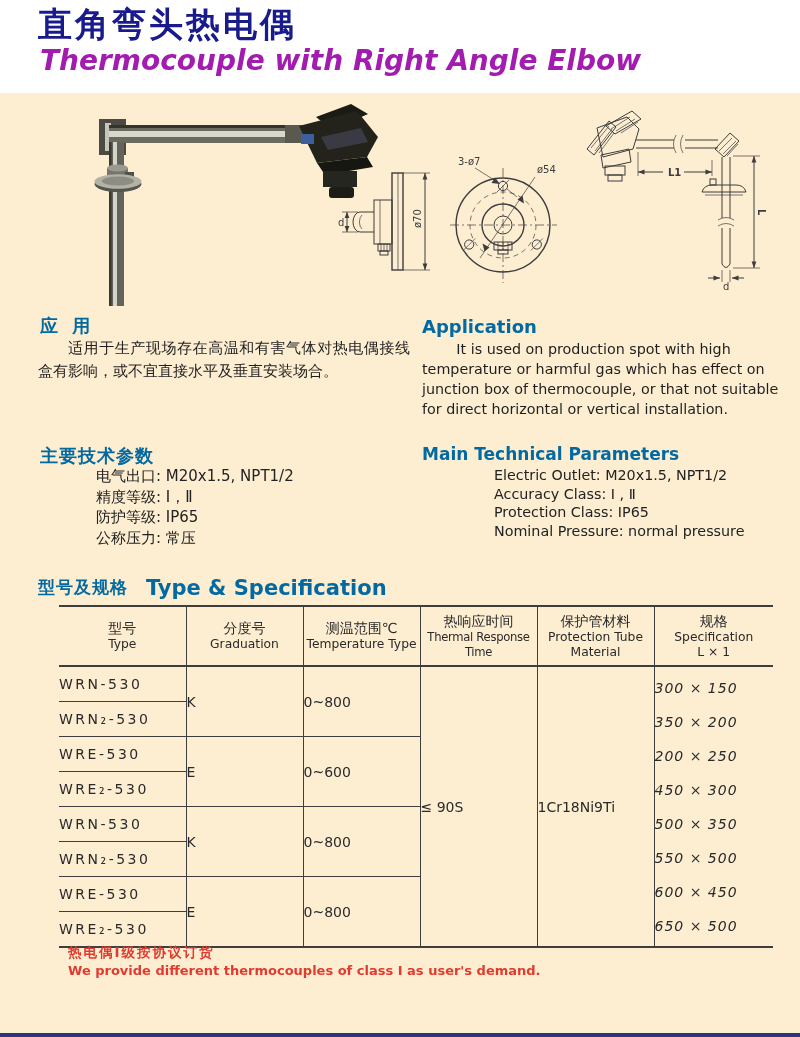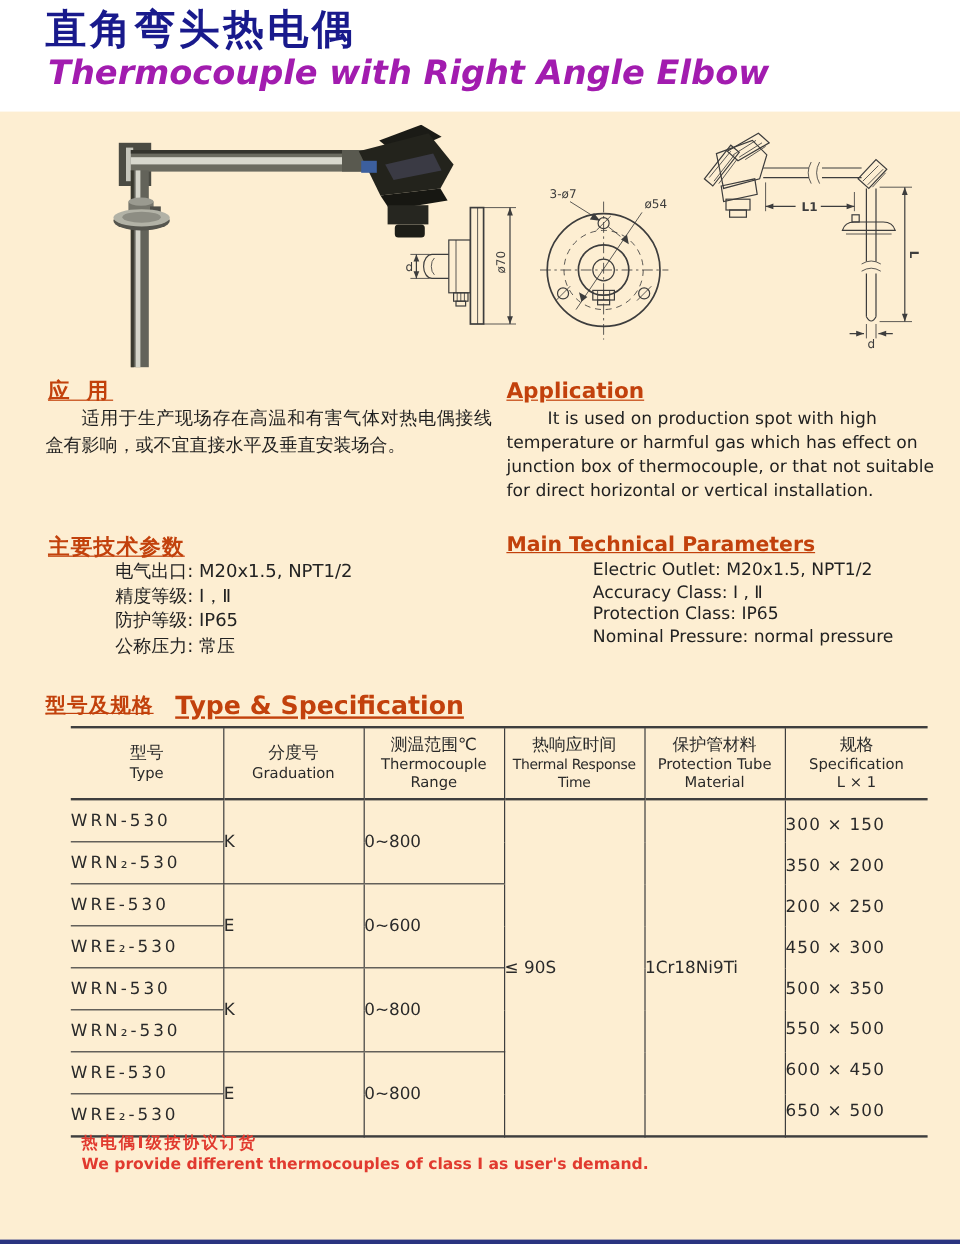--- a/index.html
+++ b/index.html
@@ -13,21 +13,21 @@
   .title-zh {
     position:absolute; left:38px; top:2px; font-size:34px; font-weight:bold;
     color:#191a8c; letter-spacing:3px; white-space:nowrap;
   }
   .title-en {
     position:absolute; left:40px; top:44px; font-size:28px; font-weight:bold; font-style:italic;
     color:#a21caf; white-space:nowrap;
   }
   .bottom-bar { position:absolute; left:0; top:1033px; width:800px; height:4px; background:#2a3480; }
 
-  .h-navy { position:absolute; color:#c2410c; font-weight:bold; white-space:nowrap;text-decoration:underline; }
+  .h-navy { position:absolute; color:#0369a1; font-weight:bold; white-space:nowrap; }
   .app-zh-h { left:40px; top:314px; font-size:18px; letter-spacing:4px; }
   .app-en-h { left:422px; top:316px; font-size:18px; }
   .par-zh-h { left:40px; top:444px; font-size:18px; letter-spacing:1px; }
   .par-en-h { left:422px; top:444px; font-size:17px; }
   .spec-zh-h { left:38px; top:576px; font-size:17px; letter-spacing:1px; }
   .spec-en-h { left:146px; top:576px; font-size:21px;text-align:center; }
 
   .body-text { position:absolute; color:#1f1f1f; }
   .app-zh-b { left:38px; top:337px; width:372px; font-size:15px; line-height:22.5px; text-indent:2em; text-align:justify; }
   .app-en-b { left:422px; top:339px; width:366px; font-size:14.3px; line-height:20px; text-indent:2.4em; }
@@ -46,21 +46,21 @@
     border-bottom:2px solid #3e3e3e; text-align:center;
   }
   .spec-table td { height:34px; padding:0; text-align:left; vertical-align:middle; }
   .spec-table .bl { border-left:1.5px solid #3e3e3e; }
   .spec-table .mb { border-bottom:1.5px solid #3e3e3e; }
   .spec-table .gb { border-bottom:1.5px solid #3e3e3e; }
   .h-zh { font-size:14px; line-height:17px; }
   .h-en { font-size:12.3px; line-height:15px; }
   .h-en-sm { font-size:11.6px; line-height:15px; letter-spacing:-0.3px; }
   .c-model { letter-spacing:2.5px; font-size:14px; }
-  .spec-lines div { height:34px; line-height:34px; letter-spacing:1px; }
+  .spec-lines div { height:34px; line-height:34px; letter-spacing:1px;font-style:italic; }
 
   .note { position:absolute; color:#e13a2f; font-weight:bold; white-space:nowrap; }
   .note-zh { left:68px; top:944px; font-size:13.5px; letter-spacing:2px; }
   .note-en { left:68px; top:963px; font-size:13px; }
 
   svg { position:absolute; }
   svg text { font-family:"DejaVu Sans","Liberation Sans",sans-serif; fill:#3d3d3d; }
   .ln { stroke:#3d3d3d; stroke-width:1; fill:none; }
   .lnb { stroke:#3d3d3d; stroke-width:1.4; fill:none; }
   .thin { stroke:#3d3d3d; stroke-width:0.7; fill:none; }
@@ -277,21 +277,21 @@
       <th>
         <div class="h-zh">型号</div>
         <div class="h-en">Type</div>
       </th>
       <th class="bl">
         <div class="h-zh">分度号</div>
         <div class="h-en">Graduation</div>
       </th>
       <th class="bl">
         <div class="h-zh">测温范围℃</div>
-        <div class="h-en">Thermocouple Range</div>
+        <div class="h-en">Temperature Type</div>
       </th>
       <th class="bl">
         <div class="h-zh">热响应时间</div>
         <div class="h-en-sm">Thermal Response Time</div>
       </th>
       <th class="bl">
         <div class="h-zh">保护管材料</div>
         <div class="h-en">Protection Tube</div>
         <div class="h-en">Material</div>
       </th>

